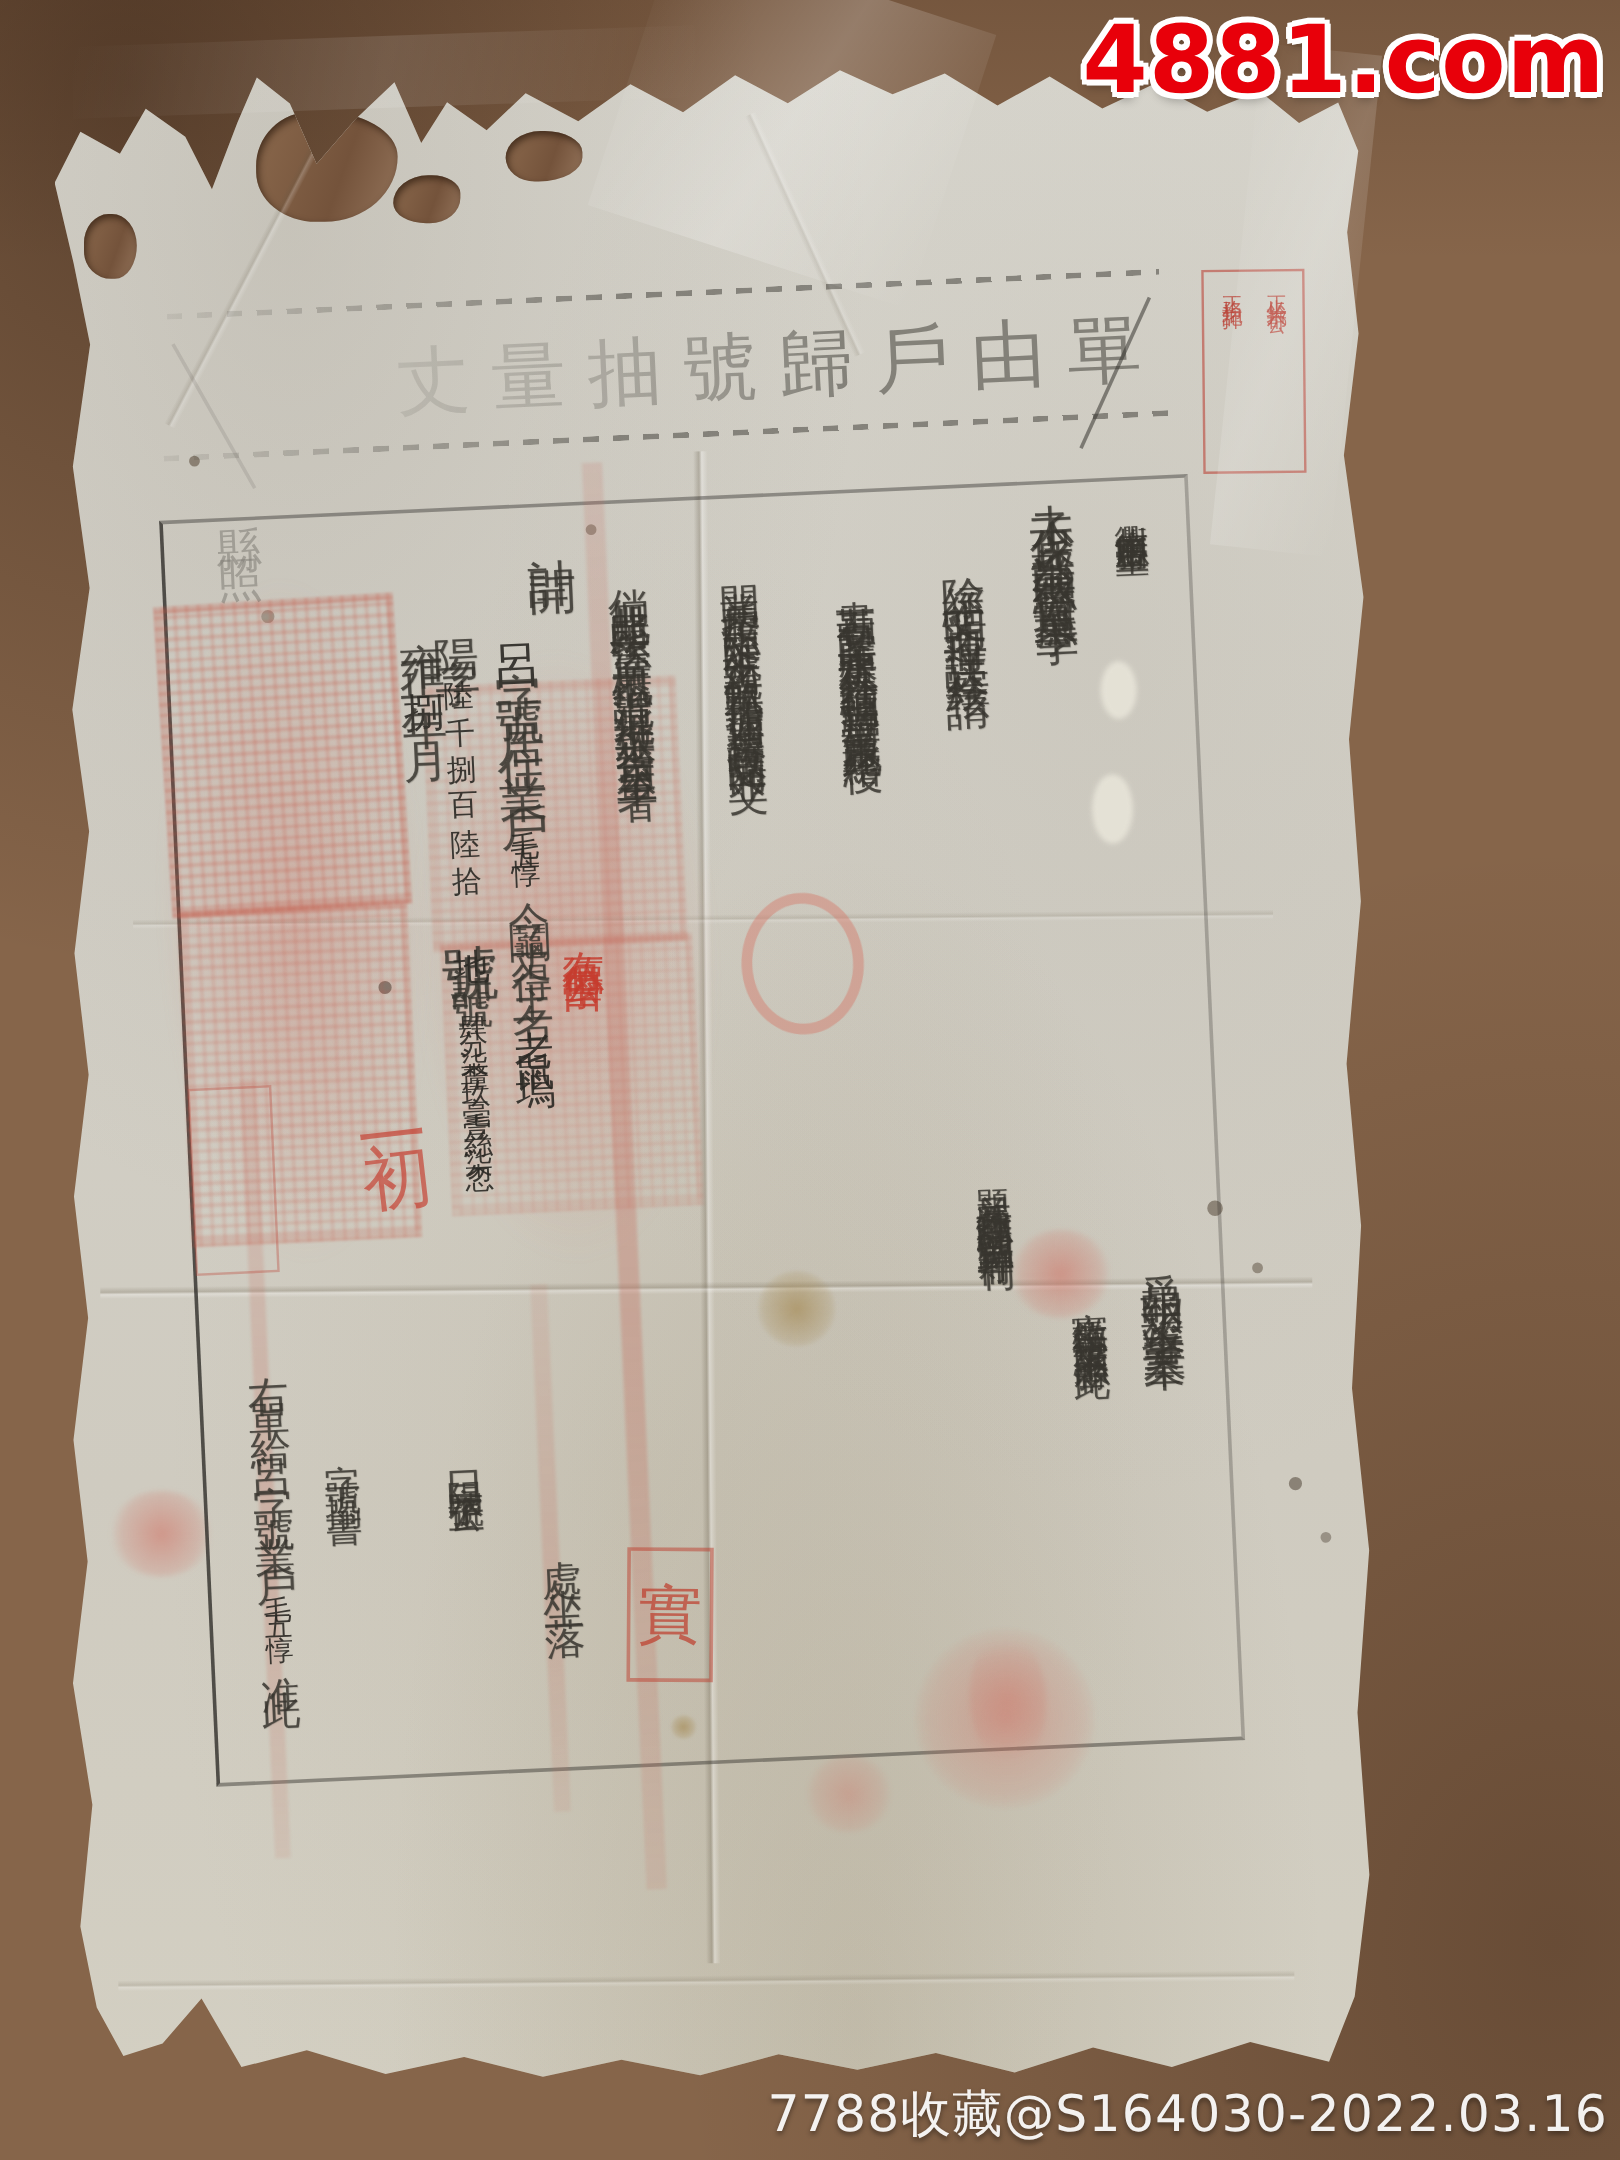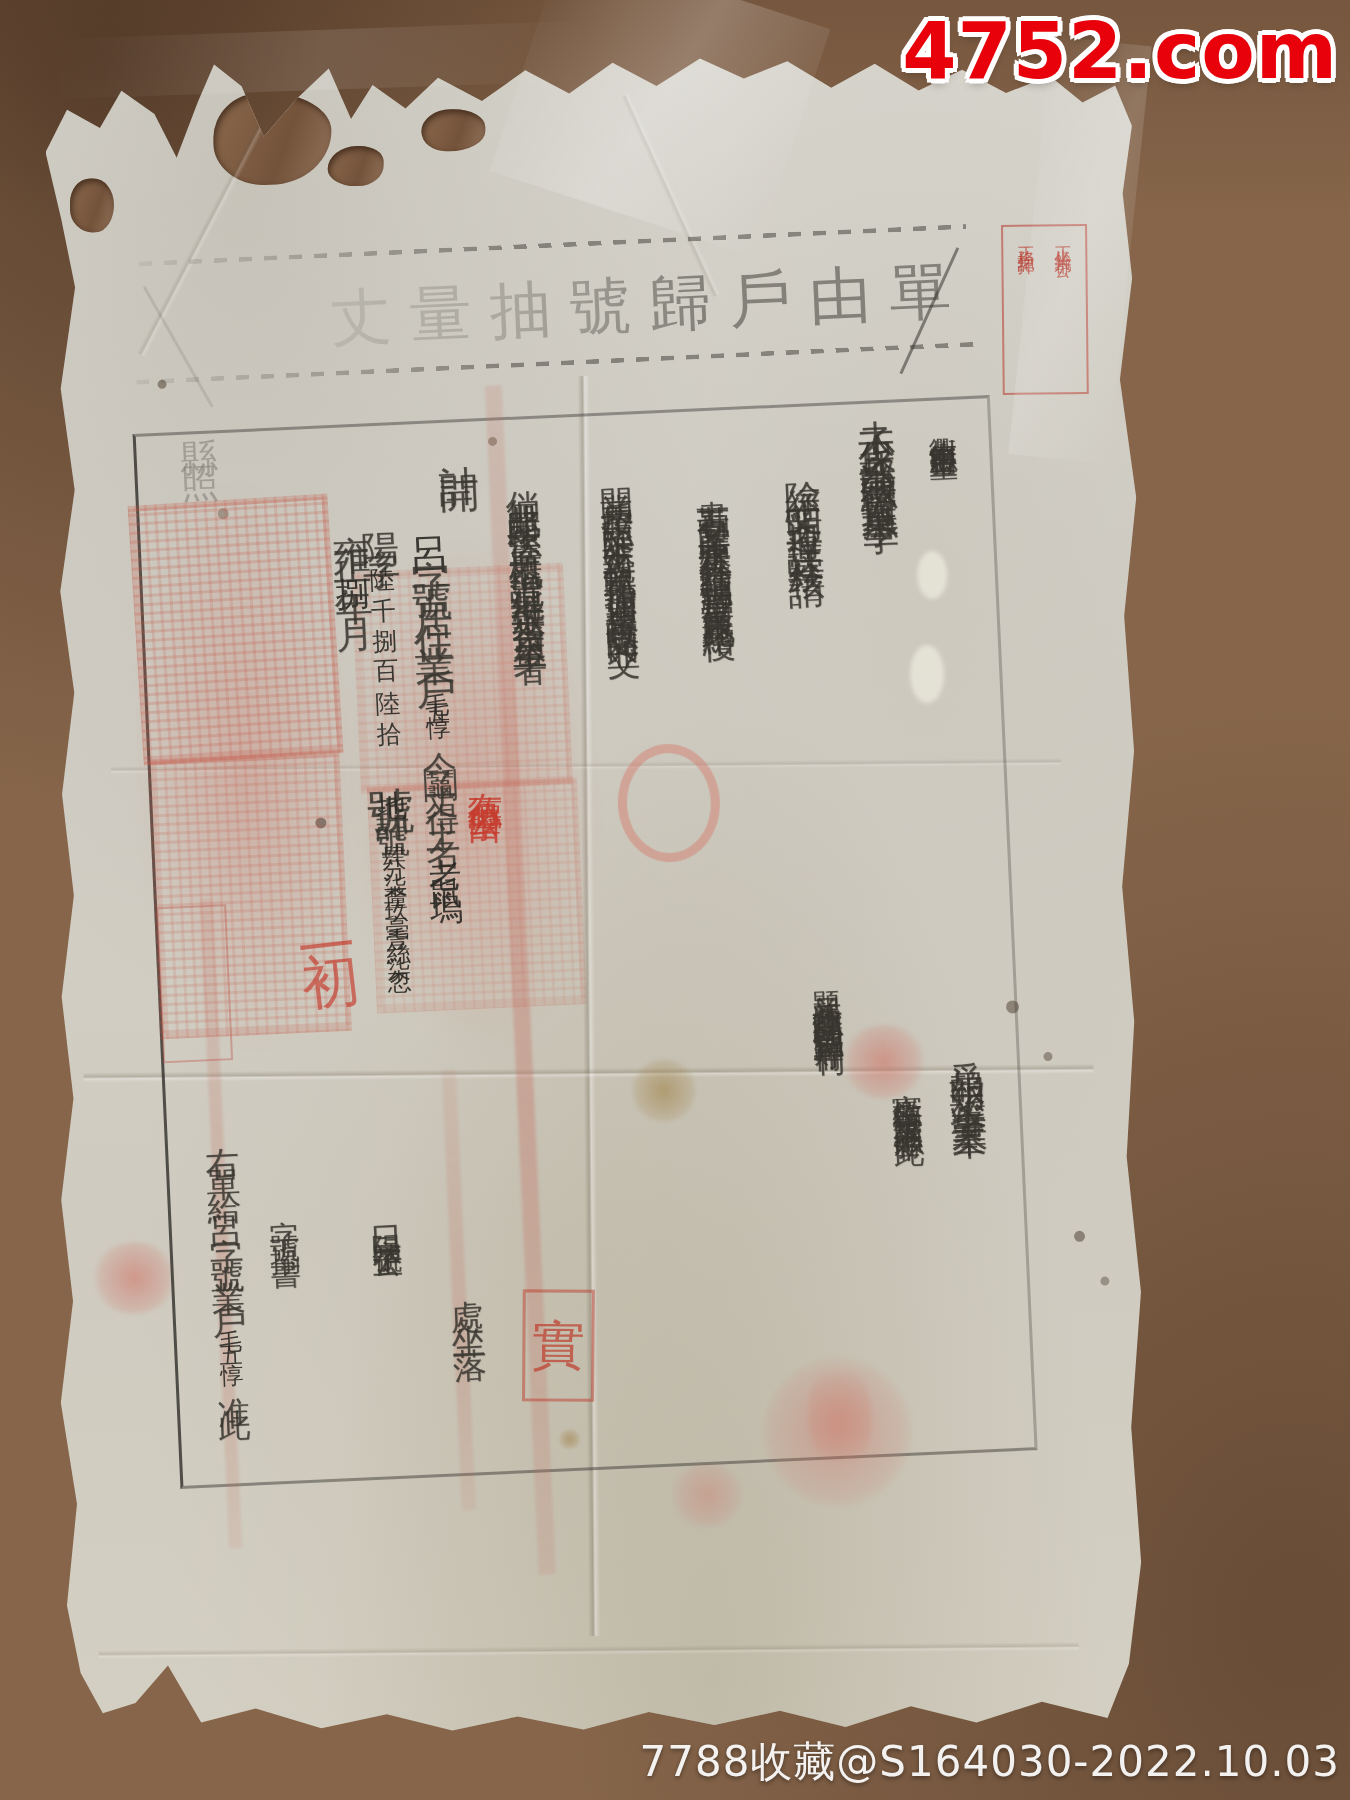--- a/index.html
+++ b/index.html
@@ -184,14 +184,14 @@
     <span class="print" style="font-size:34px;letter-spacing:22px;">右單給</span><span class="print" style="font-size:34px;letter-spacing:22px;margin-top:2px;">呂字號業戶</span><span class="hand" style="font-size:23px;letter-spacing:17px;margin-top:12px;">毛五惇</span><span class="print" style="font-size:32px;letter-spacing:12px;margin-top:10px;">准此</span>
   </div>
 
   <div class="vcol print-lt" style="left:64px;top:160px;font-size:38px;letter-spacing:26px;opacity:.55;">縣照</div>
 </div>
 
 <div class="glare" style="left:520px;top:-20px;width:280px;height:240px;transform:rotate(18deg);"></div>
 <div class="glare" style="left:1030px;top:40px;width:100px;height:420px;transform:rotate(6deg);opacity:.7;"></div>
 <div class="glare" style="left:60px;top:30px;width:520px;height:60px;transform:rotate(-2deg);opacity:.5;"></div>
 
-<div class="wm-logo">4752.com</div>
-<div class="wm-credit">7788收藏@S164030-2022.10.03</div>
+<div class="wm-logo">4881.com</div>
+<div class="wm-credit">7788收藏@S164030-2022.03.16</div>
 
 </body></html>

